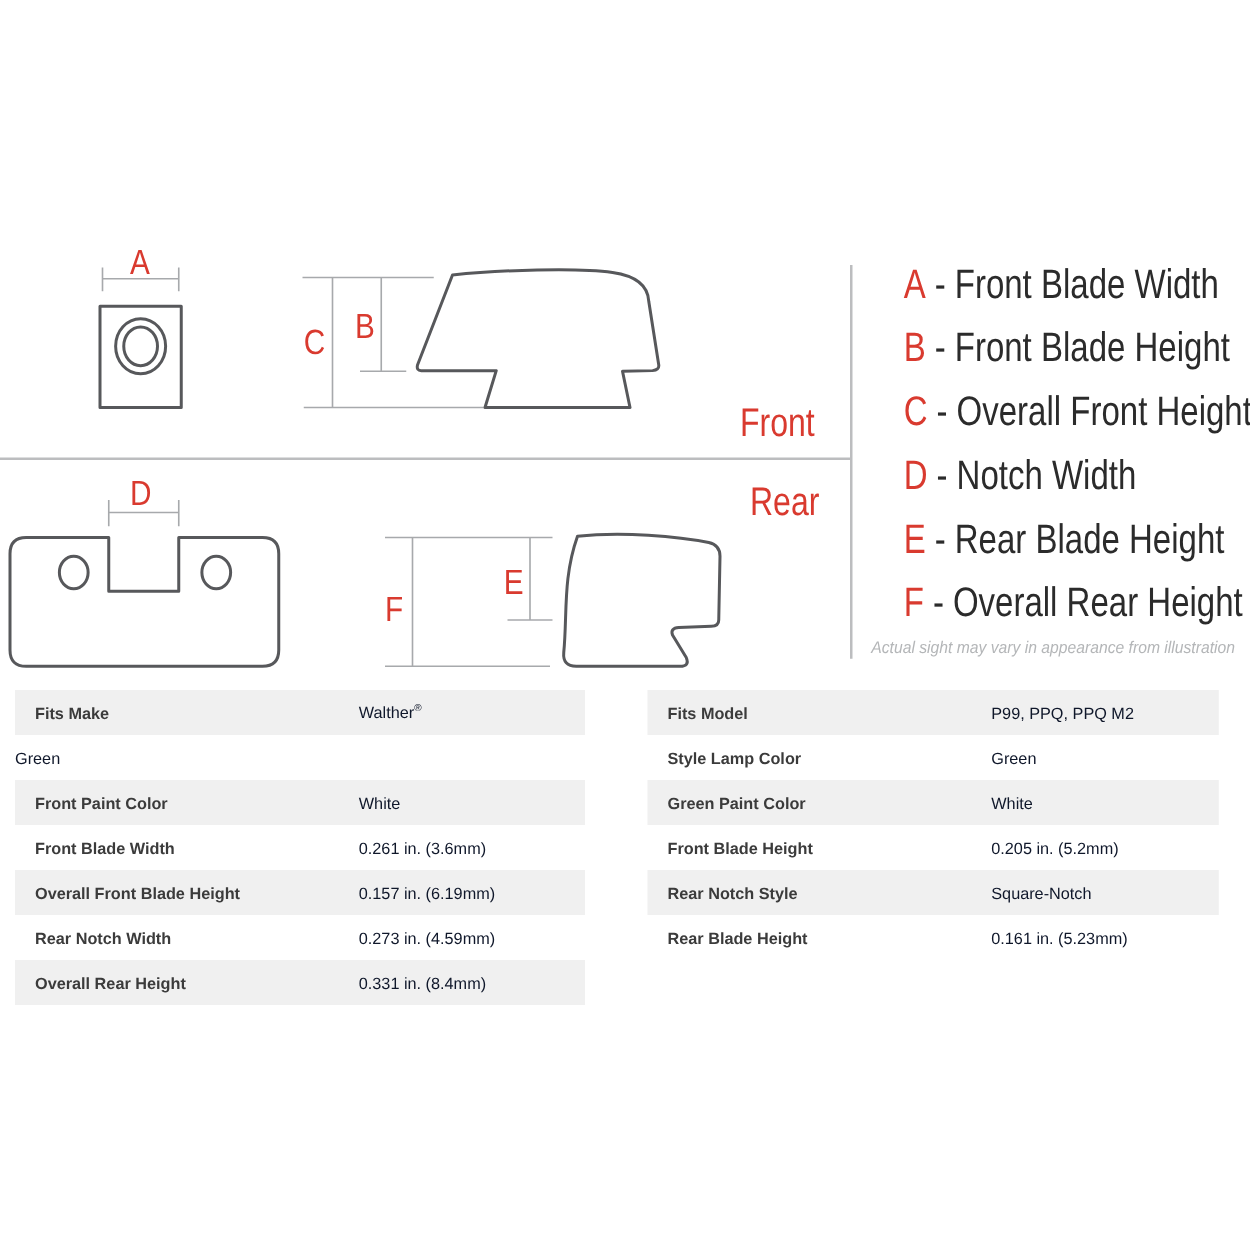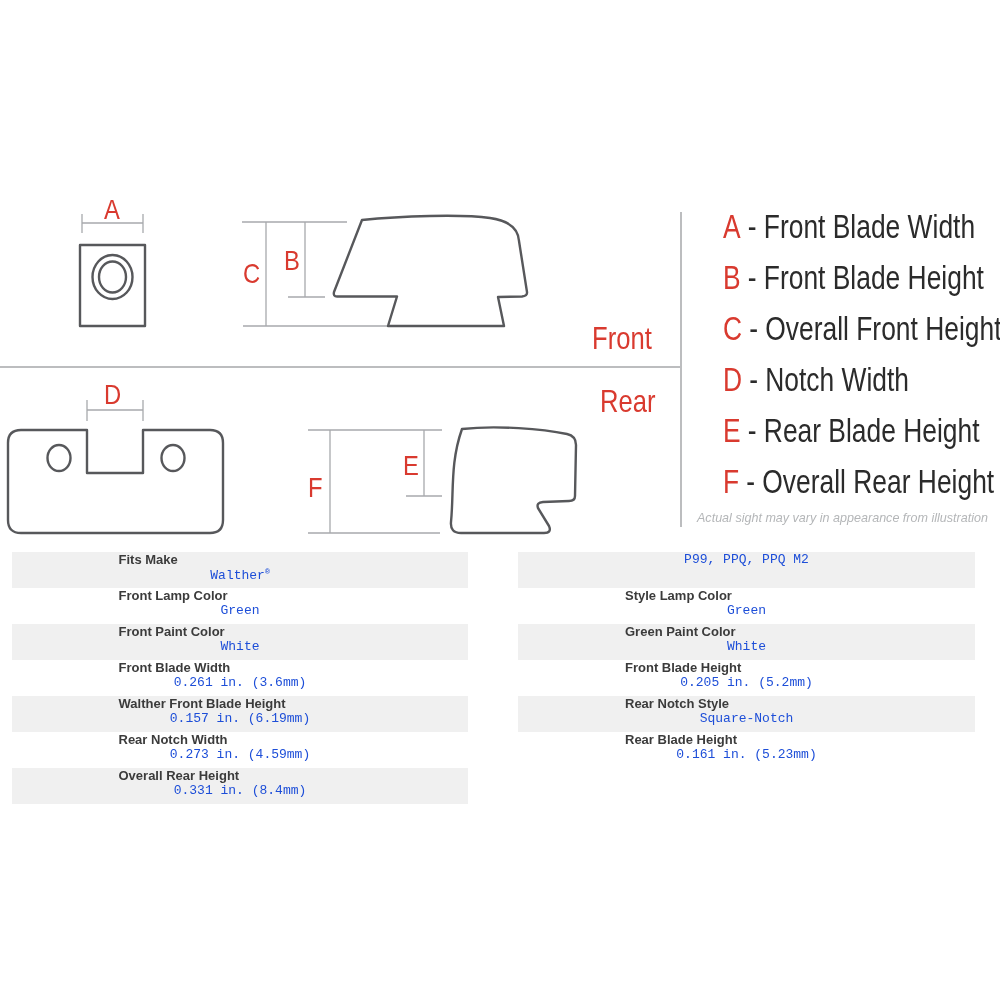--- a/index.html
+++ b/index.html
@@ -20,24 +20,24 @@
   #legend{position:absolute;left:723px;top:210px;width:300px;height:300px;text-decoration:underline;}
   .legend-row{position:absolute;left:0;white-space:nowrap;font-size:33px;line-height:34px;
               color:#2b2b2b;transform:scaleX(.8);transform-origin:0 0;}
   .legend-key{color:#d93a2f;}
   .legend-sep{margin:0 9px;color:#2b2b2b;}
   .disclaimer{position:absolute;left:697px;top:510px;white-space:nowrap;color:#b4b6b8;
               font-size:13.5px;font-style:italic;transform:scaleX(.93);transform-origin:0 0;}
 
   
   .spec-table{position:absolute;top:552px;}
-  .spec-row{display:flex;align-items:center;height:36px;flex-direction:column;}
+  .spec-row{display:flex;align-items:center;height:36px;}
   .spec-row.gray{background:#f0f0f0;}
   .spec-label{width:259px;padding-left:16px;font-size:13px;font-weight:bold;color:#3b3b3b;}
-  .spec-value{font-size:13px;color:#1d4ed8;font-family:Liberation Mono, monospace;}
+  .spec-value{font-size:13px;color:#0f172a;}
   .spec-value sup{font-size:8px;}
 </style>
 </head>
 <body>
 
 <div id="canvas">
 
   <svg class="abs" style="left:0;top:190px;" width="680" height="350" viewBox="0 190 680 350">
     <g stroke="#a7a9ac" stroke-width="1.3" fill="none">
 
@@ -145,47 +145,47 @@
     </div>
   </div>
   <div class="disclaimer">Actual sight may vary in appearance from illustration</div>
 
   <div class="spec-table" style="left:12px;width:456px;">
     <div class="spec-row gray">
       <div class="spec-label">Fits Make</div>
       <div class="spec-value"><span>Walther</span><sup>®</sup></div>
     </div>
     <div class="spec-row">
-      <div class="spec-label">Front Lamp Color</div>
       <div class="spec-value">Green</div>
     </div>
     <div class="spec-row gray">
       <div class="spec-label">Front Paint Color</div>
       <div class="spec-value">White</div>
     </div>
     <div class="spec-row">
       <div class="spec-label">Front Blade Width</div>
       <div class="spec-value">0.261 in. (3.6mm)</div>
     </div>
     <div class="spec-row gray">
-      <div class="spec-label">Walther Front Blade Height</div>
+      <div class="spec-label">Overall Front Blade Height</div>
       <div class="spec-value">0.157 in. (6.19mm)</div>
     </div>
     <div class="spec-row">
       <div class="spec-label">Rear Notch Width</div>
       <div class="spec-value">0.273 in. (4.59mm)</div>
     </div>
     <div class="spec-row gray">
       <div class="spec-label">Overall Rear Height</div>
       <div class="spec-value">0.331 in. (8.4mm)</div>
     </div>
   </div>
 
   <div class="spec-table" style="left:518px;width:457px;">
     <div class="spec-row gray">
+      <div class="spec-label">Fits Model</div>
       <div class="spec-value">P99, PPQ, PPQ M2</div>
     </div>
     <div class="spec-row">
       <div class="spec-label">Style Lamp Color</div>
       <div class="spec-value">Green</div>
     </div>
     <div class="spec-row gray">
       <div class="spec-label">Green Paint Color</div>
       <div class="spec-value">White</div>
     </div>

